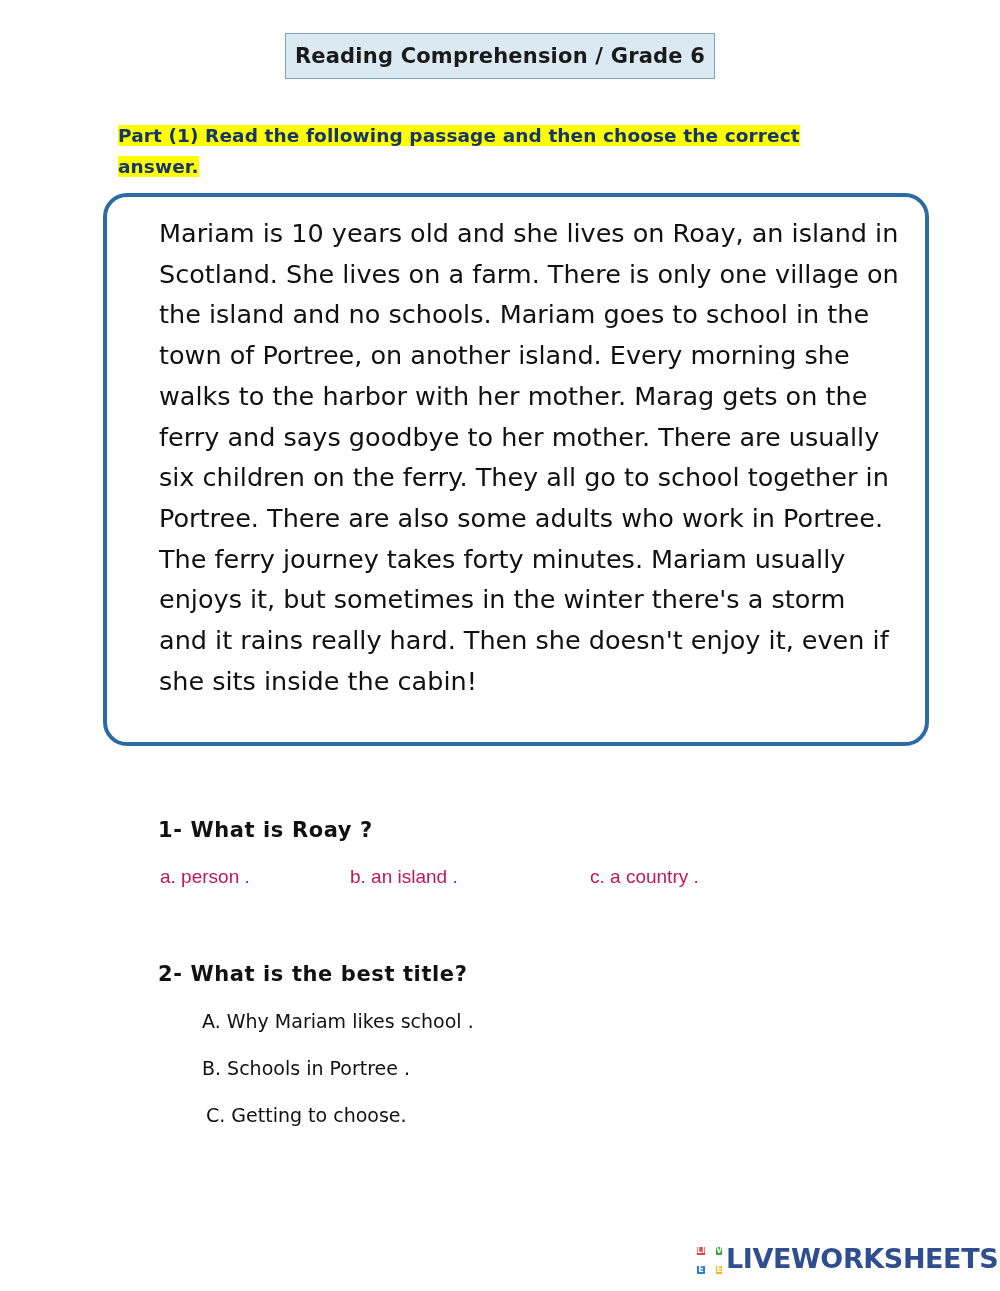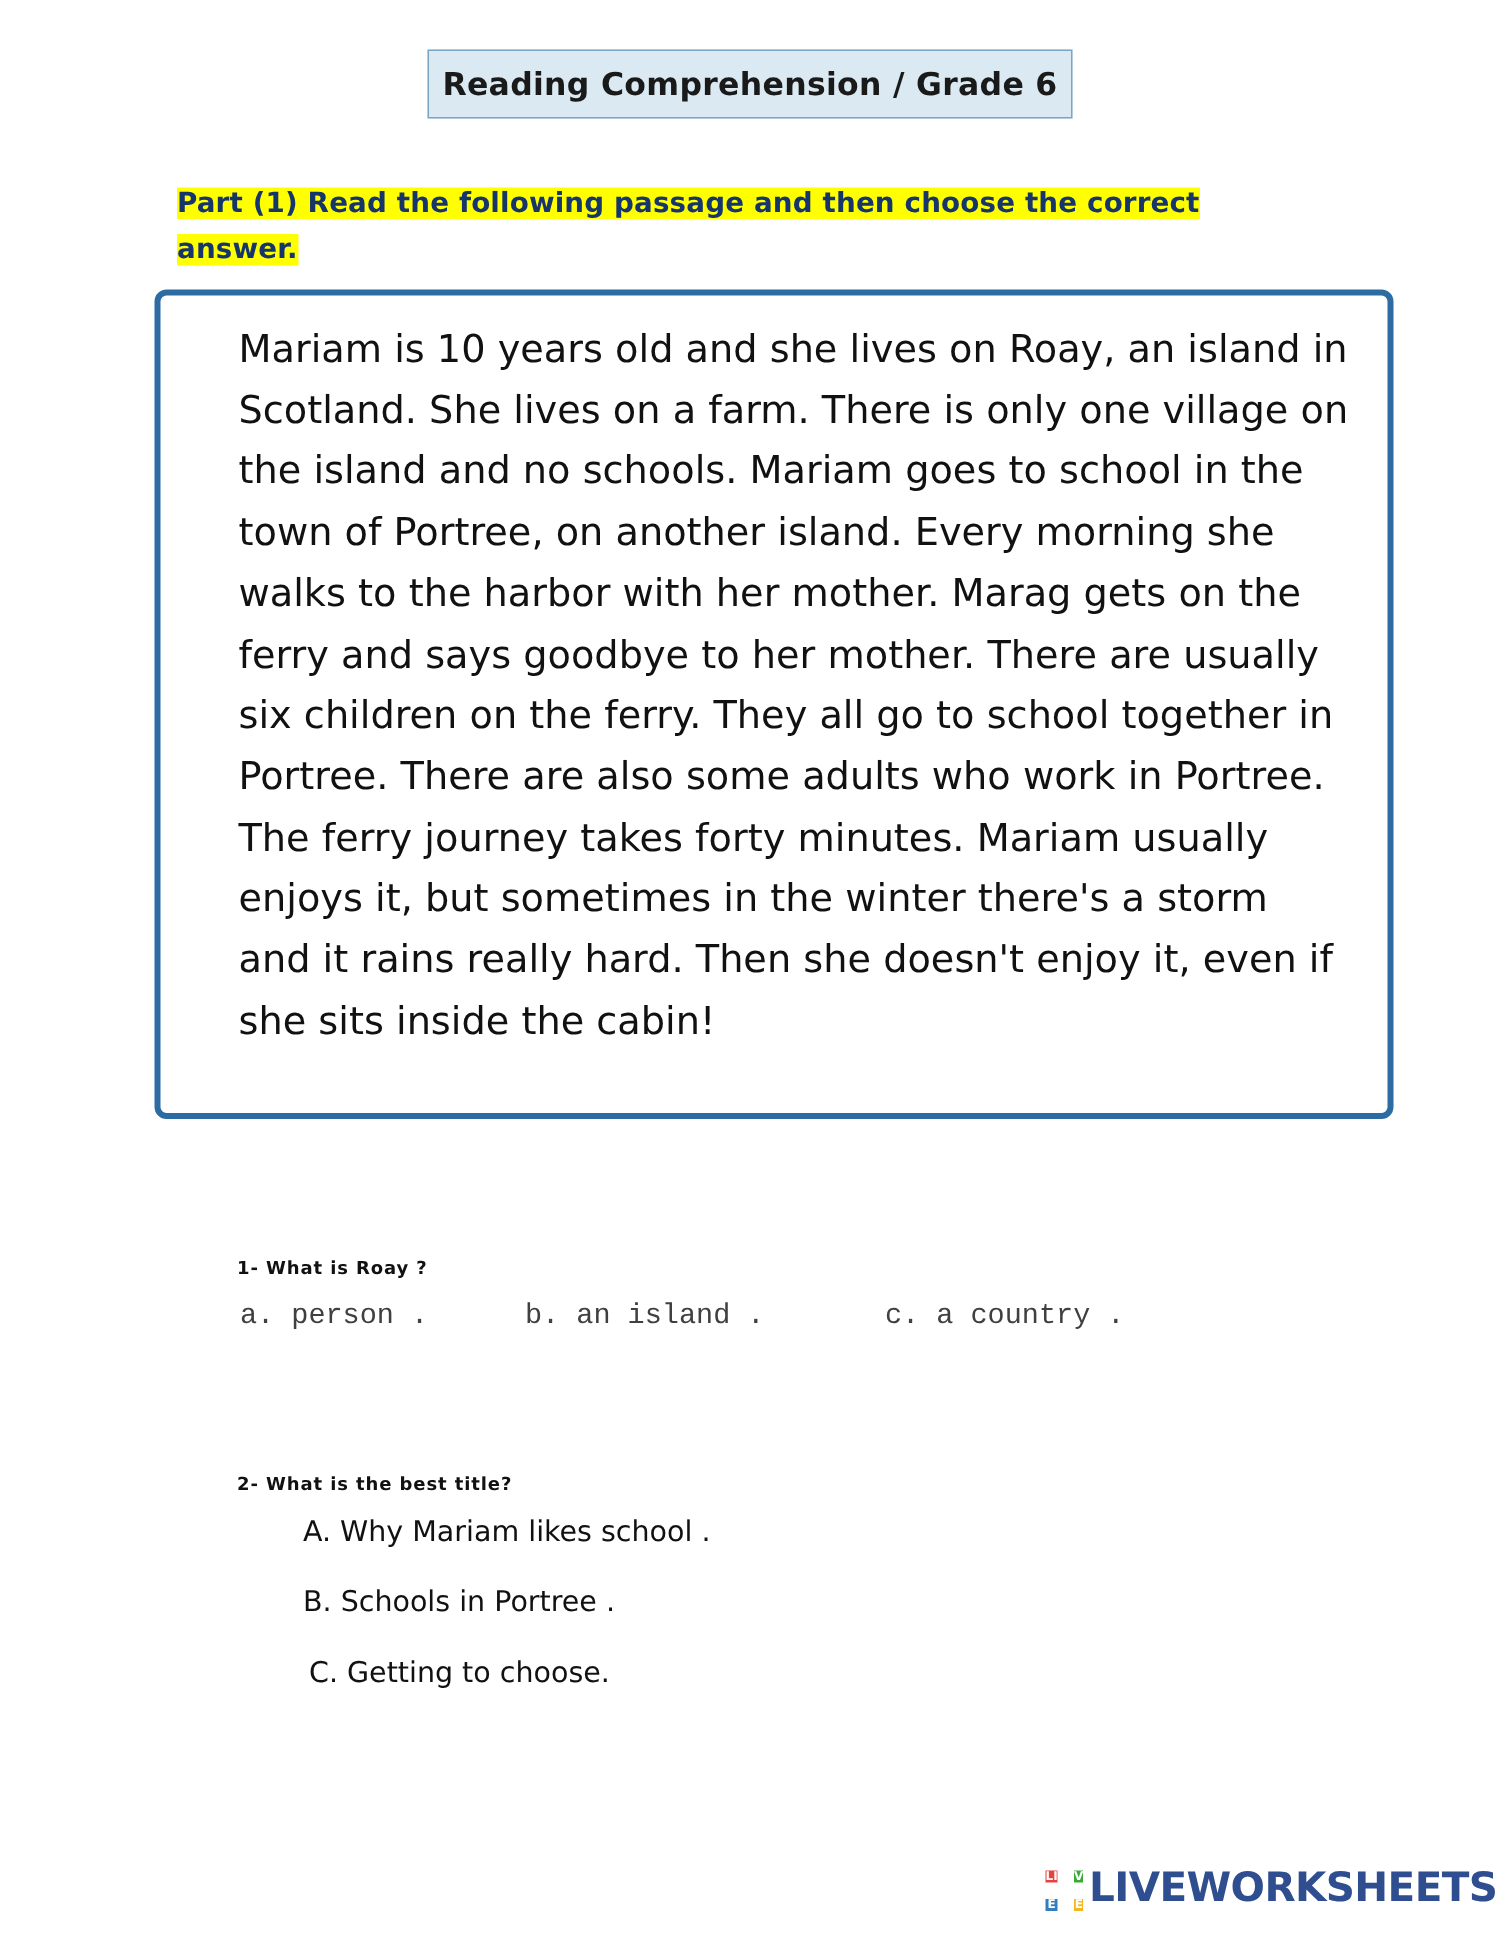--- a/index.html
+++ b/index.html
@@ -63,21 +63,21 @@
   }
 
   
   .passage-box {
     position: absolute;
     left: 103px;
     top: 193px;
     width: 826px;
     height: 553px;
     border: 4px solid #2d6ca2;
-    border-radius: 8px;
+    border-radius: 24px;
     box-sizing: border-box;
     background: #ffffff;
   }
   .passage-text {
     position: absolute;
     left: 52px;
     top: 16px;
     width: 742px;
     font-family: "DejaVu Sans", sans-serif;
     font-size: 25.5px;
@@ -86,34 +86,33 @@
   }
 
   
   .q-block {
     position: absolute;
     left: 158px;
   }
   .q-title {
     font-family: "DejaVu Sans", sans-serif;
     font-weight: bold;
-    font-size: 12px;
+    font-size: 21px;
     color: #111111;
     letter-spacing: 0.6px;
-    margin-top: 20px;
   }
   .q1 { top: 818px; }
   .q1-options {
     position: absolute;
     left: 160px;
     top: 866px;
     width: 700px;
-    font-family: Liberation Mono, monospace;
+    font-family: Liberation Sans, sans-serif;
     font-size: 19px;
-    color: #404040;
+    color: #be185d;
   }
   .q1-options .opt {
     display: inline-block;
   }
   .opt-a { width: 190px; }
   .opt-b { width: 240px; }
   .opt-c { width: 200px; }
 
   .q2 { top: 962px; }
   .q2-options {

